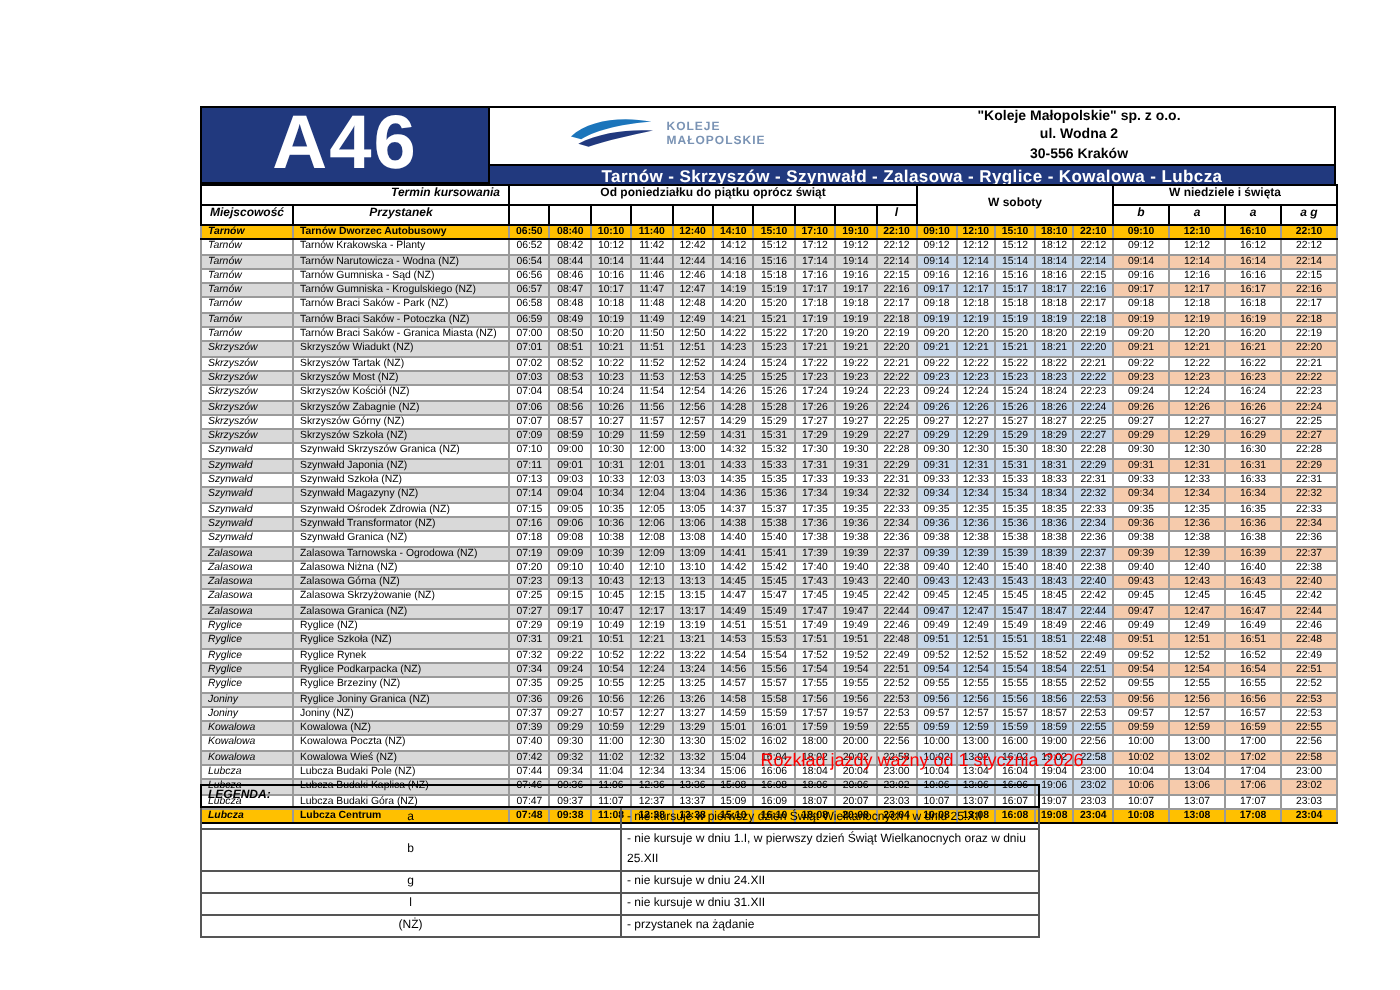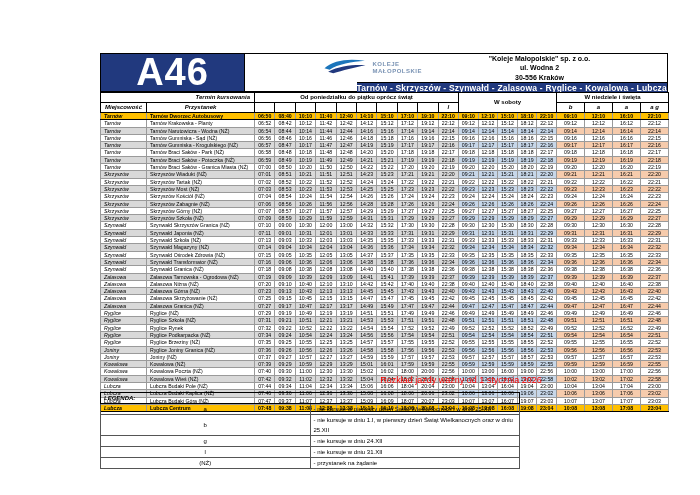--- a/index.html
+++ b/index.html
@@ -1,21 +1,21 @@
 <!DOCTYPE html>
 <html><head>
 <meta charset="utf-8">
 <style>
   html,body{margin:0;padding:0;background:#ffffff;}
   #page{position:relative;width:700px;height:495px;background:#fff;font-family:"Liberation Sans",sans-serif;color:#000;overflow:hidden;}
   
   #hdr{position:absolute;left:100px;top:53px;width:568px;height:39px;display:flex;border:1.5px solid #000;box-sizing:border-box;}
   #routeBox{width:144px;background:var(--navy);color:#fff;display:flex;align-items:center;justify-content:center;
             font-size:38px;font-weight:bold;letter-spacing:1px;border-right:1.5px solid #000;box-sizing:border-box;}
-  #hdrRight{flex:1;display:flex;flex-direction:column;align-items:flex-end;}
+  #hdrRight{flex:1;display:flex;flex-direction:column;}
   #logoRow{flex:1;display:flex;align-items:center;background:#fff;}
   #logoWrap{flex:1;display:flex;align-items:center;justify-content:center;gap:5px;}
   #logoTxt{font-size:6px;font-weight:bold;color:#7a93b4;line-height:1.15;letter-spacing:.5px;}
   #addr{width:235px;text-align:center;font-size:7px;font-weight:bold;line-height:1.35;padding-right:10px;}
   #routeBar{height:14px;background:var(--navy);color:#fff;display:flex;align-items:center;justify-content:center;
             font-size:8.5px;font-weight:bold;border-top:1px solid #000;letter-spacing:.2px;}
   
   #tt{position:absolute;left:100px;top:92px;border-collapse:collapse;table-layout:fixed;width:568px;}
   #tt td{border:0.5px solid #9a9a9a;padding:0;margin:0;overflow:hidden;white-space:nowrap;box-sizing:border-box;
          font-size:5.2px;line-height:6.3px;height:6.3px;text-align:center;vertical-align:middle;}

